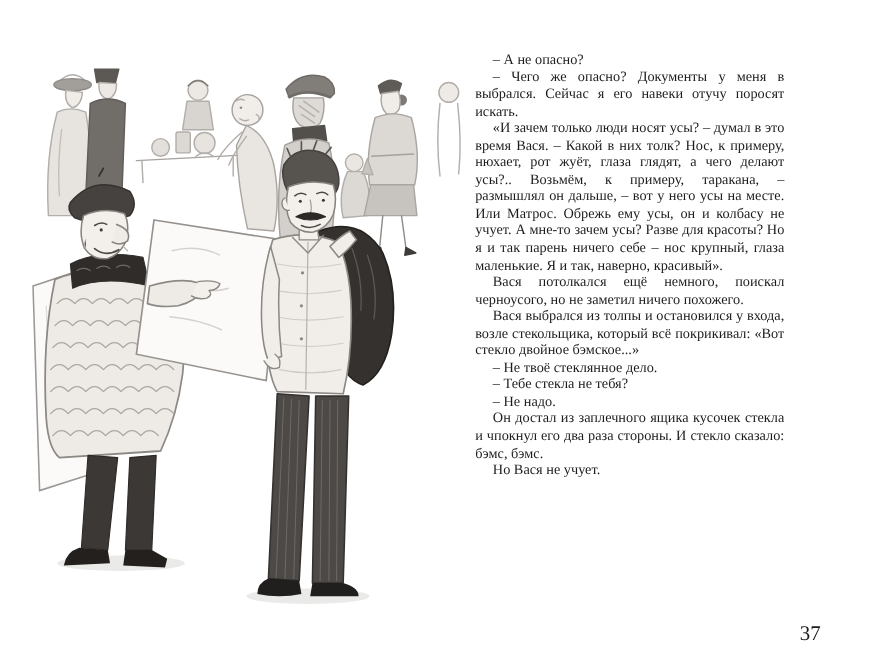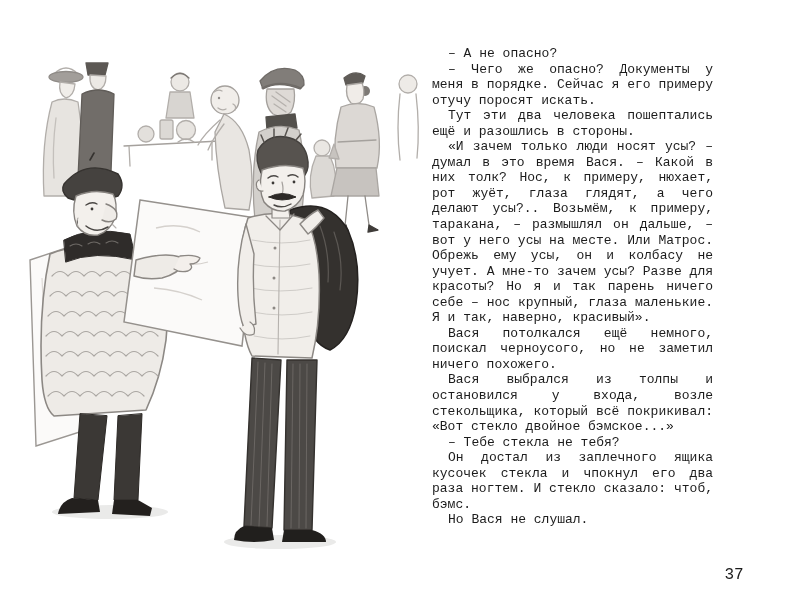--- a/index.html
+++ b/index.html
@@ -1,32 +1,32 @@
 <!DOCTYPE html>
 <html lang="ru"><head>
 <meta charset="utf-8">
 <style>
   html,body { margin:0; padding:0; background:#ffffff; }
   .book-page {
     position:relative; width:800px; height:599px; background:#ffffff;
-    overflow:hidden; font-family:Liberation Mono, monospace; color:#1c1c1c;
+    overflow:hidden; font-family:Liberation Serif, serif; color:#1c1c1c;
   }
   .illustration {
     position:absolute; left:28px; top:48px; width:396px; height:515px; margin:0;
   }
   .illustration svg { display:block; width:100%; height:100%; }
   .text-column {
     position:absolute; left:432px; top:46px; width:281px;
     font-size:13px; line-height:15.55px; text-align:justify;
     hyphens:auto; -webkit-hyphens:auto;
   }
   .text-column p { margin:0; text-indent:16px; }
   .page-number {
     position:absolute; left:722px; top:566px; width:24px;
-    font-size:16px; text-align:center;
+    font-size:19px; text-align:right;
   }
 </style>
 </head>
 <body>
 
 <div class="book-page">
 
   <figure class="illustration" aria-label="Карандашный рисунок: рыночная толпа; старый стекольщик в берете и вязаной куртке показывает лист стекла, рядом улыбающийся усатый парень с пиджаком и мешком через плечо">
     <svg viewBox="0 0 396 515" xmlns="http://www.w3.org/2000/svg">
 
@@ -167,37 +167,38 @@
         <path d="M216,478 L244,480 L246,492 Q226,496 206,492 Q206,482 216,478 Z" fill="#211f1d"></path>
         <path d="M256,482 L284,482 Q298,486 298,494 L254,494 Z" fill="#211f1d"></path>
       </g>
     </svg>
   </figure>
 
   <div class="text-column">
 
       <p>– А не опасно?</p>
 
-      <p>– Чего же опасно? Документы у меня в порядке. Сейчас я его примеру отучу поросят искать.</p>
-
-      <p>Тут эти два человека пошептались ещё и разошлись в стороны.</p>
+      <p>– Чего же опасно? Документы у меня в выбрался. Сейчас я его навеки отучу поросят искать.</p>
+
 
       <p>«И зачем только люди носят усы? – думал в это время Вася. – Какой в них толк? Нос, к примеру, нюхает, рот жуёт, глаза глядят, а чего делают усы?.. Возьмём, к примеру, таракана, – размышлял он дальше, – вот у него усы на месте. Или Матрос. Обрежь ему усы, он и колбасу не учует. А мне-то зачем усы? Разве для красоты? Но я и так парень ничего себе – нос крупный, глаза маленькие. Я и так, наверно, красивый».</p>
 
       <p>Вася потолкался ещё немного, поискал черноусого, но не заметил ничего похожего.</p>
 
 
       <p>Вася выбрался из толпы и остановился у входа, возле стекольщика, который всё покрикивал: «Вот стекло двойное бэмское...»</p>
 
 
+      <p>– Не твоё стеклянное дело.</p>
 
       <p>– Тебе стекла не тебя?</p>
 
-
-
-      <p>Он достал из заплечного ящика кусочек стекла и чпокнул его два раза ногтем. И стекло сказало: чтоб, бэмс.</p>
-
-      <p>Но Вася не слушал.</p>
+      <p>– Не надо.</p>
+
+
+      <p>Он достал из заплечного ящика кусочек стекла и чпокнул его два раза стороны. И стекло сказало: бэмс, бэмс.</p>
+
+      <p>Но Вася не учует.</p>
     </div>
 
   <div class="page-number">37</div>
 
 </div>
 
 </body></html>

